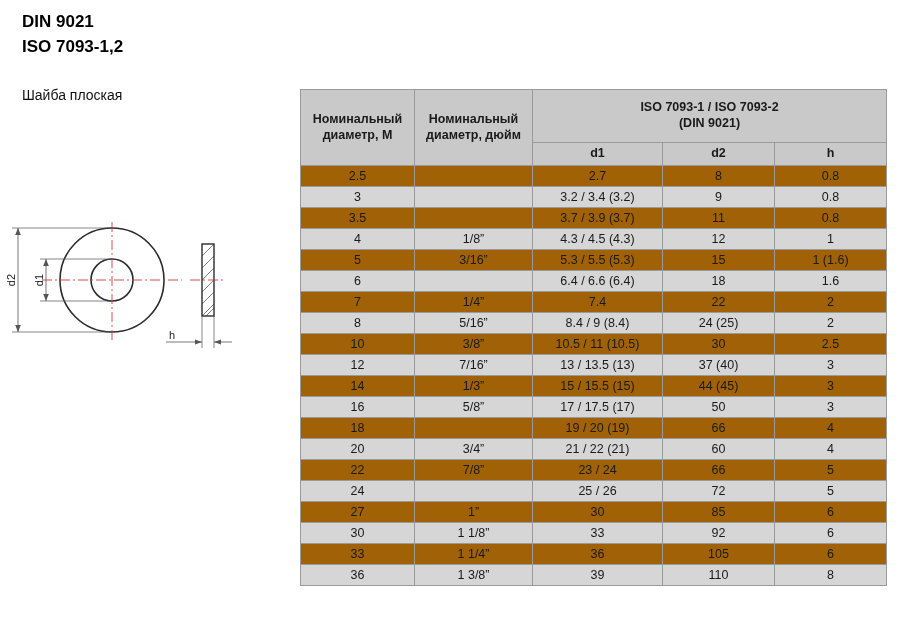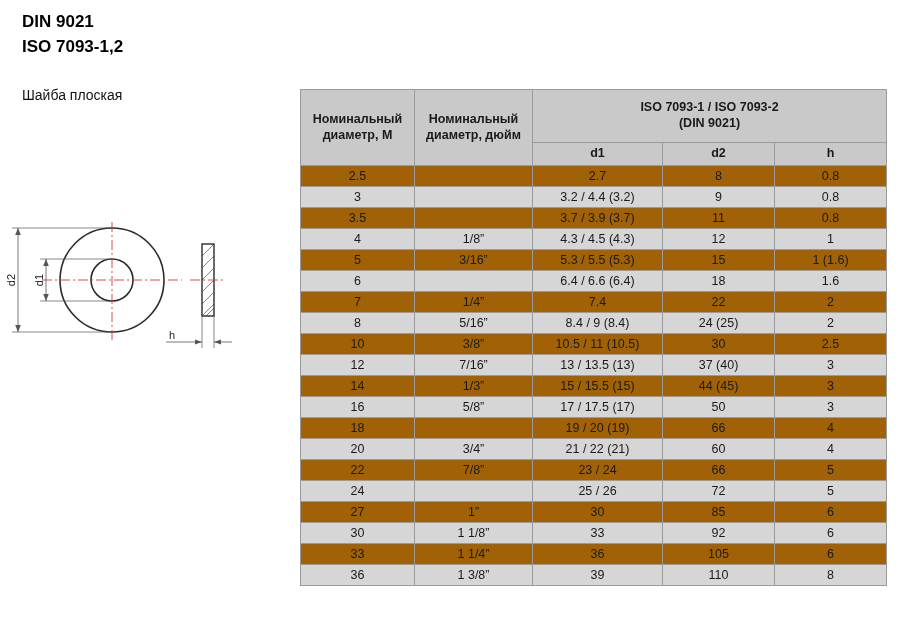--- a/index.html
+++ b/index.html
@@ -177,21 +177,21 @@
         <tr class="odd">
           <td>2.5</td>
           <td></td>
           <td>2.7</td>
           <td>8</td>
           <td>0.8</td>
         </tr>
         <tr class="even">
           <td>3</td>
           <td></td>
-          <td>3.2 / 4.4 (3.2)</td>
+          <td>3.2 / 3.4 (3.2)</td>
           <td>9</td>
           <td>0.8</td>
         </tr>
         <tr class="odd">
           <td>3.5</td>
           <td></td>
           <td>3.7 / 3.9 (3.7)</td>
           <td>11</td>
           <td>0.8</td>
         </tr>

